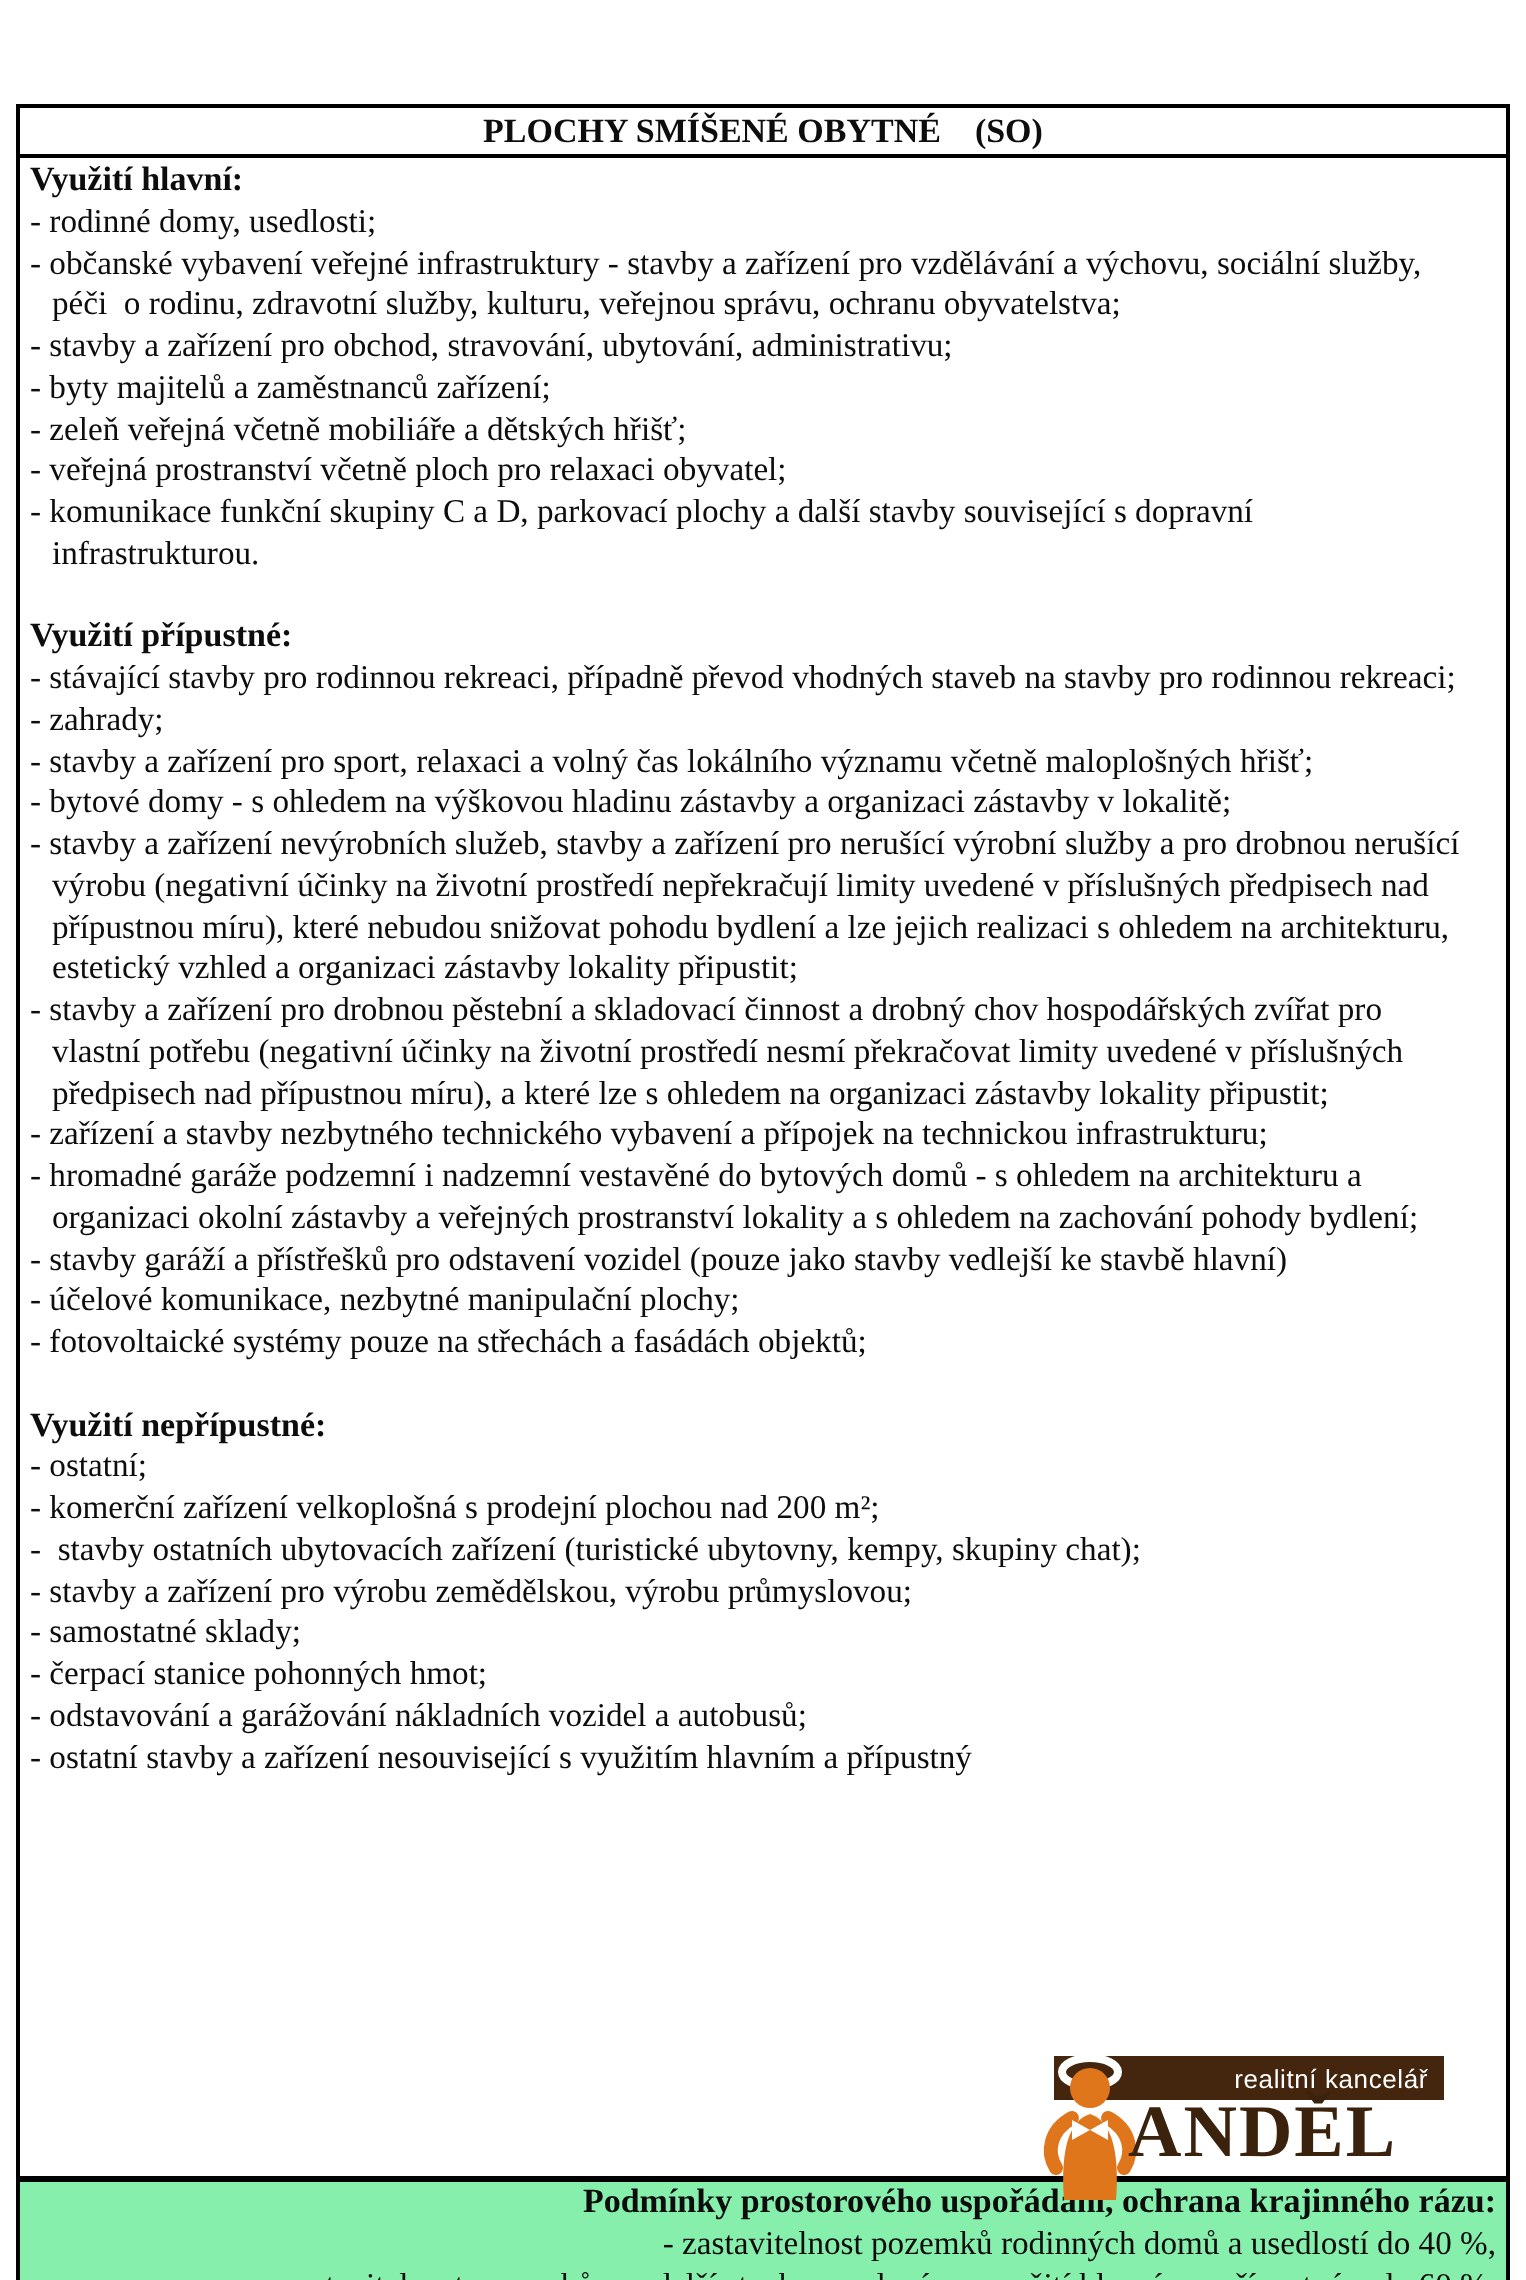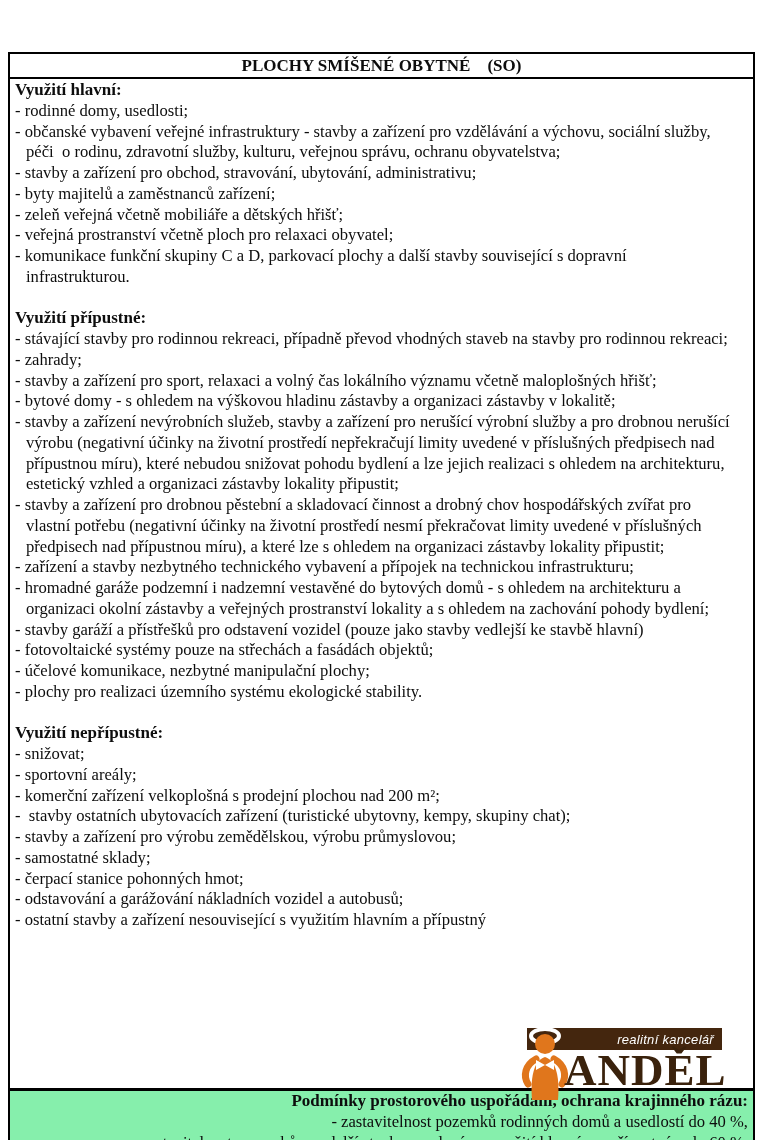--- a/index.html
+++ b/index.html
@@ -33,30 +33,30 @@
   }
   .footer-heading{font-weight:bold;font-size:17px;}
   
   .logo{
     position:absolute;left:520px;top:1024px;width:236px;height:82px;
     z-index:10;
   }
   .logo-bar{
     position:absolute;left:7px;top:4px;width:195px;height:22px;
     display:flex;align-items:center;justify-content:flex-end;
-    padding-right:8px;box-sizing:border-box;font-style:italic;
+    padding-right:8px;box-sizing:border-box;
   }
   .logo-tagline{
     color:#ffffff;font-family:"Liberation Sans", sans-serif;
     font-size:13px;letter-spacing:0.3px;white-space:nowrap;
   }
   .logo-name{
     position:absolute;left:44px;top:24px;
     font-family:"Liberation Serif", serif;font-weight:bold;
-    font-size:45px;line-height:1;letter-spacing:1px;white-space:nowrap;
+    font-size:37px;line-height:1;letter-spacing:1px;white-space:nowrap;
   }
   .logo-angel{position:absolute;left:0px;top:2px;width:52px;height:78px;}
 </style>
 </head>
 <body>
 
 <div class="doc-table">
   <div class="title-row">PLOCHY SMÍŠENÉ OBYTNÉ    (SO)</div>
   <div class="body-row" id="sections-container">
       <div class="section">
@@ -73,28 +73,26 @@
         <div class="section-heading">Využití přípustné:</div>
         <div class="item">- stávající stavby pro rodinnou rekreaci, případně převod vhodných staveb na stavby pro rodinnou rekreaci;</div>
         <div class="item">- zahrady;</div>
         <div class="item">- stavby a zařízení pro sport, relaxaci a volný čas lokálního významu včetně maloplošných hřišť;</div>
         <div class="item">- bytové domy - s ohledem na výškovou hladinu zástavby a organizaci zástavby v lokalitě;</div>
         <div class="item">- stavby a zařízení nevýrobních služeb, stavby a zařízení pro nerušící výrobní služby a pro drobnou nerušící výrobu (negativní účinky na životní prostředí nepřekračují limity uvedené v příslušných předpisech nad přípustnou míru), které nebudou snižovat pohodu bydlení a lze jejich realizaci s ohledem na architekturu, estetický vzhled a organizaci zástavby lokality připustit;</div>
         <div class="item">- stavby a zařízení pro drobnou pěstební a skladovací činnost a drobný chov hospodářských zvířat pro vlastní potřebu (negativní účinky na životní prostředí nesmí překračovat limity uvedené v příslušných předpisech nad přípustnou míru), a které lze s ohledem na organizaci zástavby lokality připustit;</div>
         <div class="item">- zařízení a stavby nezbytného technického vybavení a přípojek na technickou infrastrukturu;</div>
         <div class="item">- hromadné garáže podzemní i nadzemní vestavěné do bytových domů - s ohledem na architekturu a organizaci okolní zástavby a veřejných prostranství lokality a s ohledem na zachování pohody bydlení;</div>
         <div class="item">- stavby garáží a přístřešků pro odstavení vozidel (pouze jako stavby vedlejší ke stavbě hlavní)</div>
+        <div class="item">- účelové komunikace, nezbytné manipulační plochy;</div>
         <div class="item">- fotovoltaické systémy pouze na střechách a fasádách objektů;</div>
-        <div class="item">- účelové komunikace, nezbytné manipulační plochy;</div>
-        <div class="item">- plochy pro realizaci územního systému ekologické stability.</div>
       </div>
       <div class="section">
         <div class="section-heading">Využití nepřípustné:</div>
-        <div class="item">- snižovat;</div>
-        <div class="item">- sportovní areály;</div>
+        <div class="item">- ostatní;</div>
         <div class="item">- komerční zařízení velkoplošná s prodejní plochou nad 200 m²;</div>
         <div class="item">-  stavby ostatních ubytovacích zařízení (turistické ubytovny, kempy, skupiny chat);</div>
         <div class="item">- stavby a zařízení pro výrobu zemědělskou, výrobu průmyslovou;</div>
         <div class="item">- samostatné sklady;</div>
         <div class="item">- čerpací stanice pohonných hmot;</div>
         <div class="item">- odstavování a garážování nákladních vozidel a autobusů;</div>
         <div class="item">- ostatní stavby a zařízení nesouvisející s využitím hlavním a přípustný</div>
       </div>
     </div>
   <div class="footer-row">

